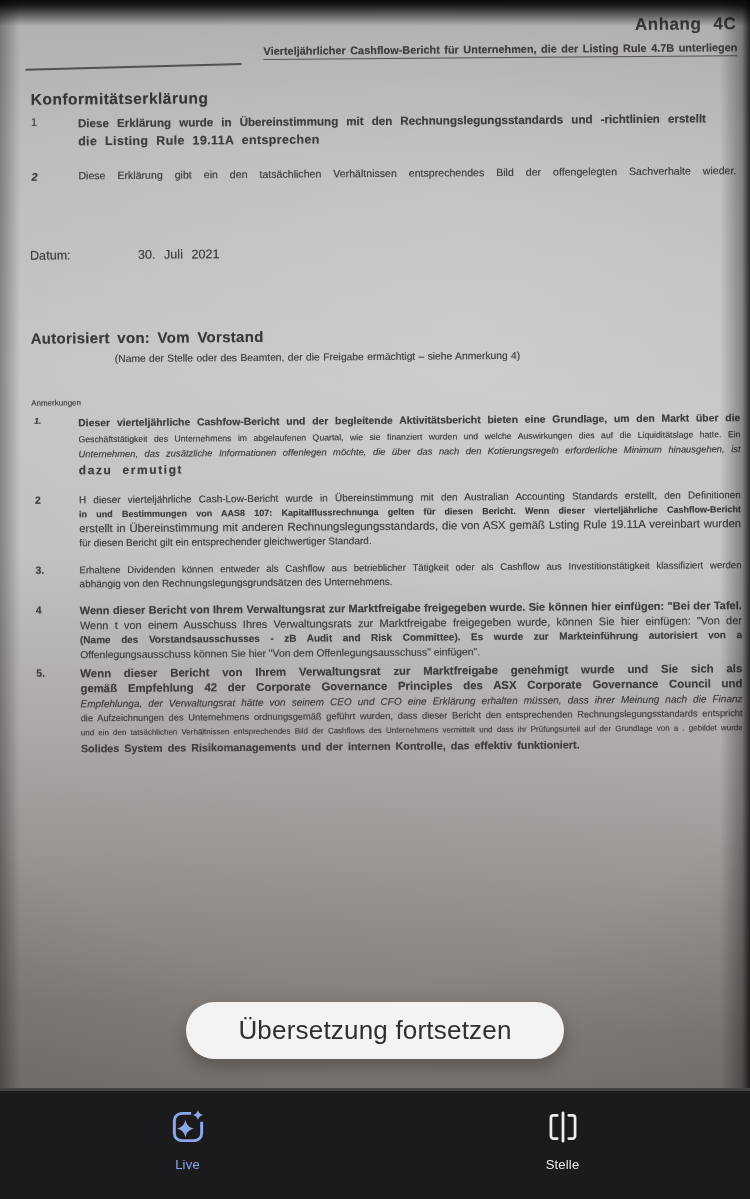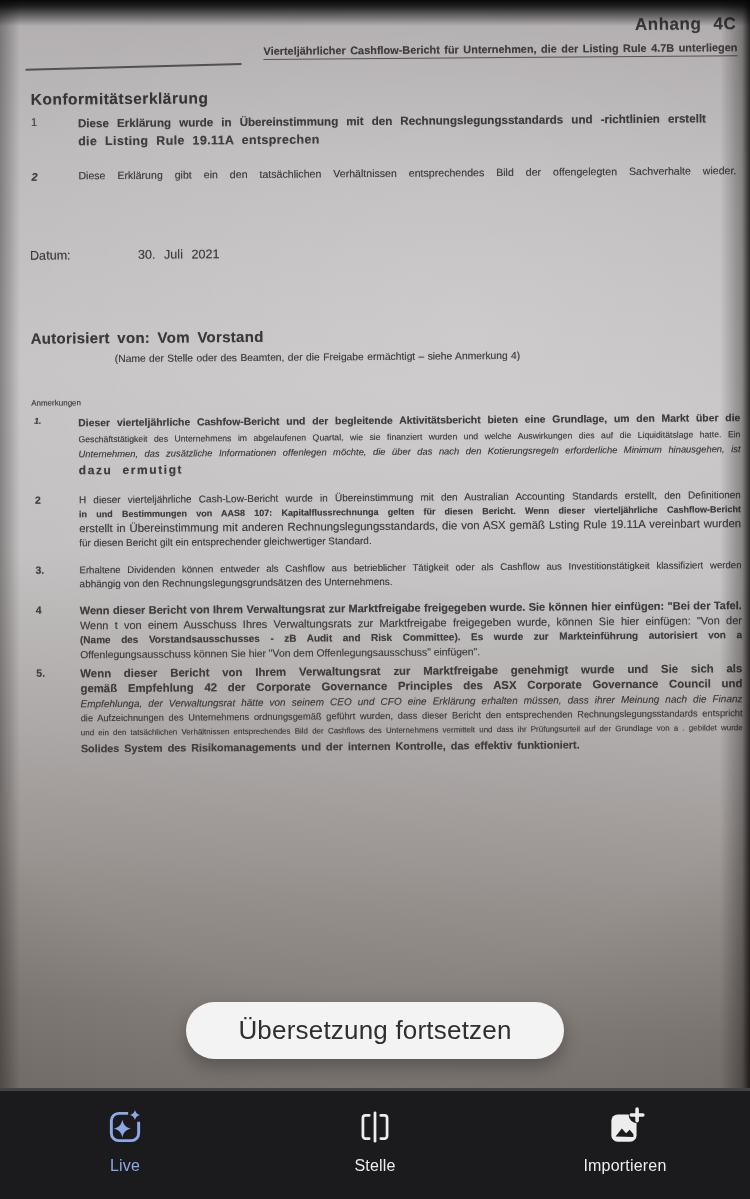--- a/index.html
+++ b/index.html
@@ -97,21 +97,21 @@
   .tabbar{
     position:absolute;left:0;top:1088px;width:750px;height:111px;
     background:#1b1b1d;border-top:3px solid #434144;
     display:flex;align-items:flex-start;
   }
   .tab{
     flex:1 1 0;display:flex;flex-direction:column;align-items:center;
     padding-top:15px;gap:9px;cursor:pointer;
   }
   .tab svg{display:block;}
-  .tab-label{font-size:16px;color:#ededed;letter-spacing:.2px;}
+  .tab-label{font-size:13px;color:#ededed;letter-spacing:.2px;}
   .tab.active .tab-label{color:#8ca8e8;}
 </style>
 </head>
 <body>
 
 <div class="screen">
 
   <div class="camera">
     <div class="paper">
 
@@ -206,24 +206,15 @@
       <svg width="42" height="42" viewBox="0 0 40 40">
         <g fill="none" stroke="#ededed" stroke-width="2.6" stroke-linecap="round" stroke-linejoin="round">
           <path d="M14.5 9 H11 a2.5 2.5 0 0 0 -2.5 2.5 V28.5 a2.5 2.5 0 0 0 2.5 2.5 H14.5"></path>
           <path d="M25.5 9 H29 a2.5 2.5 0 0 1 2.5 2.5 V28.5 a2.5 2.5 0 0 1 -2.5 2.5 H25.5"></path>
           <path d="M20 6.5 V33.5"></path>
         </g>
       </svg>
       <span class="tab-label">Stelle</span>
     </div>
 
-    <div class="tab">
-      <svg width="42" height="42" viewBox="0 0 40 40">
-        <rect x="7" y="8" width="24" height="26" rx="6" fill="#ededed"></rect>
-        <path d="M11 29 L17 21.5 L21 26 L24.5 22.5 L28 27 L28 29.5 Z" fill="#1b1b1d"></path>
-        <circle cx="31.5" cy="8.5" r="8" fill="#1b1b1d"></circle>
-        <path d="M31.5 3 V14 M26 8.5 H37" stroke="#ededed" stroke-width="3.4" stroke-linecap="round"></path>
-      </svg>
-      <span class="tab-label">Importieren</span>
-    </div>
 
   </nav>
 </div>
 
 </body></html>

